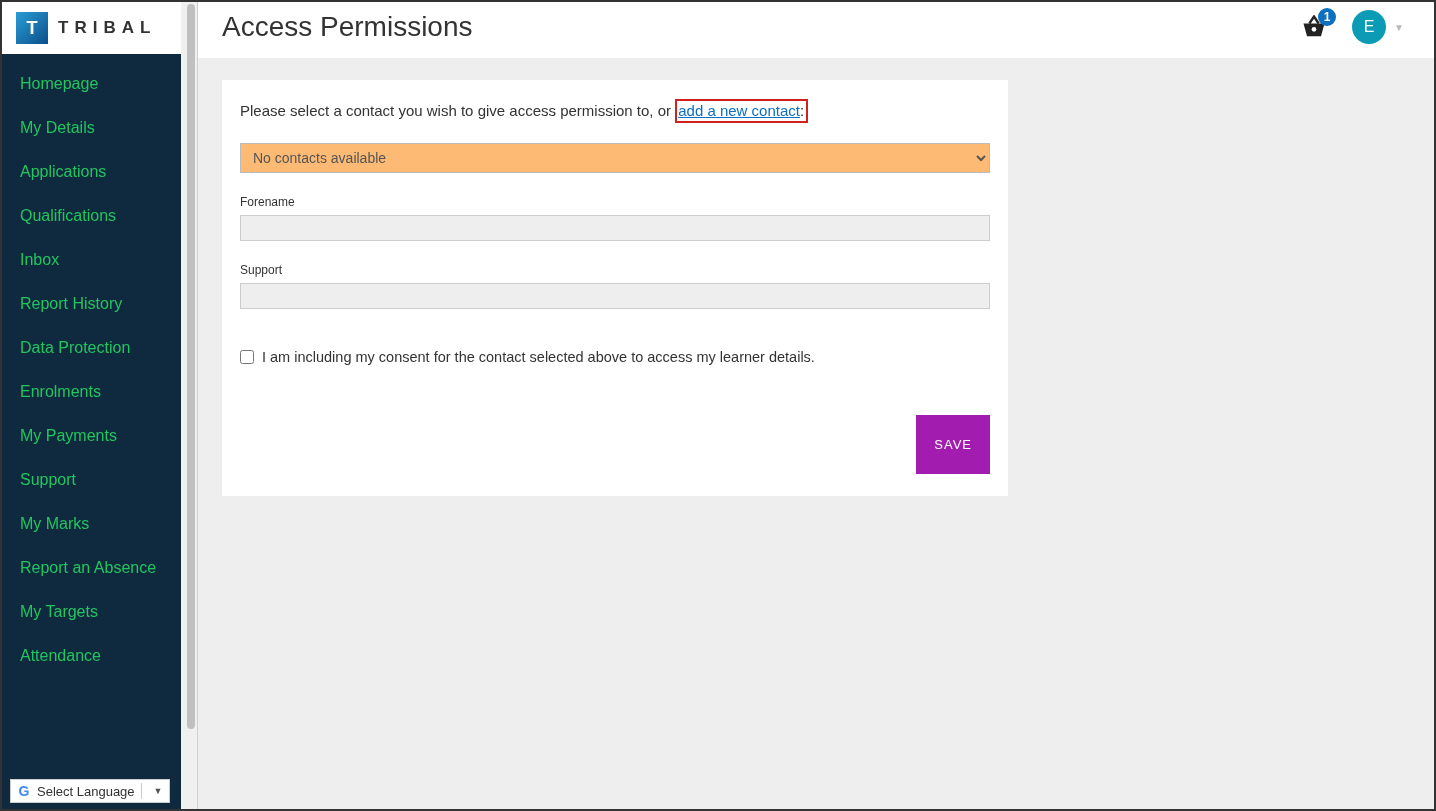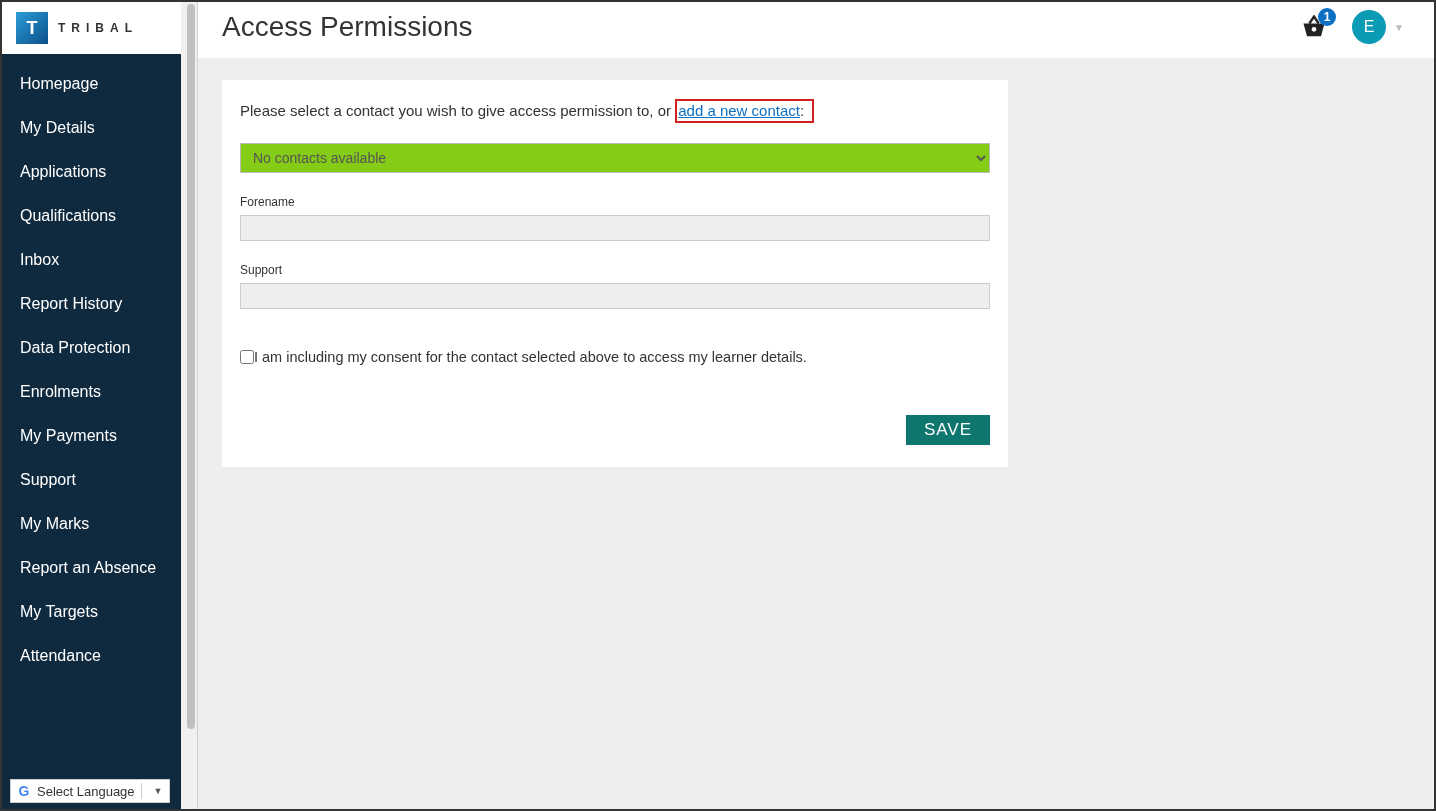--- a/index.html
+++ b/index.html
@@ -64,33 +64,33 @@
     background: linear-gradient(135deg, #2a9dd6, #0b4f8a);
     color: #fff;
     font-weight: bold;
     display: flex;
     align-items: center;
     justify-content: center;
     font-size: 18px;
   }
   .logo-text {
     letter-spacing: 6px;
-    font-size: 12px;
+    font-size: 17px;
     font-weight: 600;
     color: #333;
   }
   .nav {
     background: #0f2a3f;
     flex: 1;
     padding-top: 8px;
     overflow: hidden;
     margin-right: 16px;
   }
   .nav-item {
-    color: #ffffff;
+    color: #22c55e;
     font-size: 16px;
     padding: 10px 18px;
     cursor: pointer;
     line-height: 1.5;
   }
   .lang-picker {
     position: absolute;
     bottom: 6px;
     left: 8px;
     display: flex;
@@ -175,67 +175,68 @@
     font-size: 15px;
     color: #333;
     margin-bottom: 24px;
   }
   .instruction a {
     color: #0b6fc2;
     text-decoration: underline;
   }
   .highlight-box {
     border: 2px solid #d12020;
-    padding: 1px 8px 2px 1px;
+    padding: 1px 2px 2px 1px;
     display: inline;
   }
   .select {
     width: 100%;
     height: 30px;
     border: 1px solid #bbb;
     padding: 4px 8px;
     font-size: 14px;
     color: #555;
-    background: #84cc16;
+    background: #fdba74;
     margin-bottom: 22px;
   }
   .field-label {
     font-size: 12px;
     color: #333;
     margin-bottom: 6px;
   }
   .field-input {
     width: 100%;
     height: 26px;
     background: #eeeeee;
     border: 1px solid #ccc;
     margin-bottom: 22px;
     padding: 4px 6px;
     font-size: 14px;
   }
   .consent-row {
     display: flex;
     align-items: center;
+    gap: 8px;
     margin: 18px 0 50px 0;
     font-size: 14.5px;
     color: #333;
   }
   .consent-row input[type=checkbox]{
     width: 14px; height: 14px;
   }
   .save-row {
     display: flex;
     justify-content: flex-end;
   }
   .save-btn {
-    background: #0f766e;
+    background: #a21caf;
     color: #fff;
     border: none;
-    padding: 5px 18px;
-    font-size: 17px;
+    padding: 22px 18px;
+    font-size: 13px;
     letter-spacing: 1px;
     cursor: pointer;
   }
 </style>
 </head>
 <body>
 
 <div class="app">
   <div class="sidebar-wrap">
     <div class="scrollbar-track">

